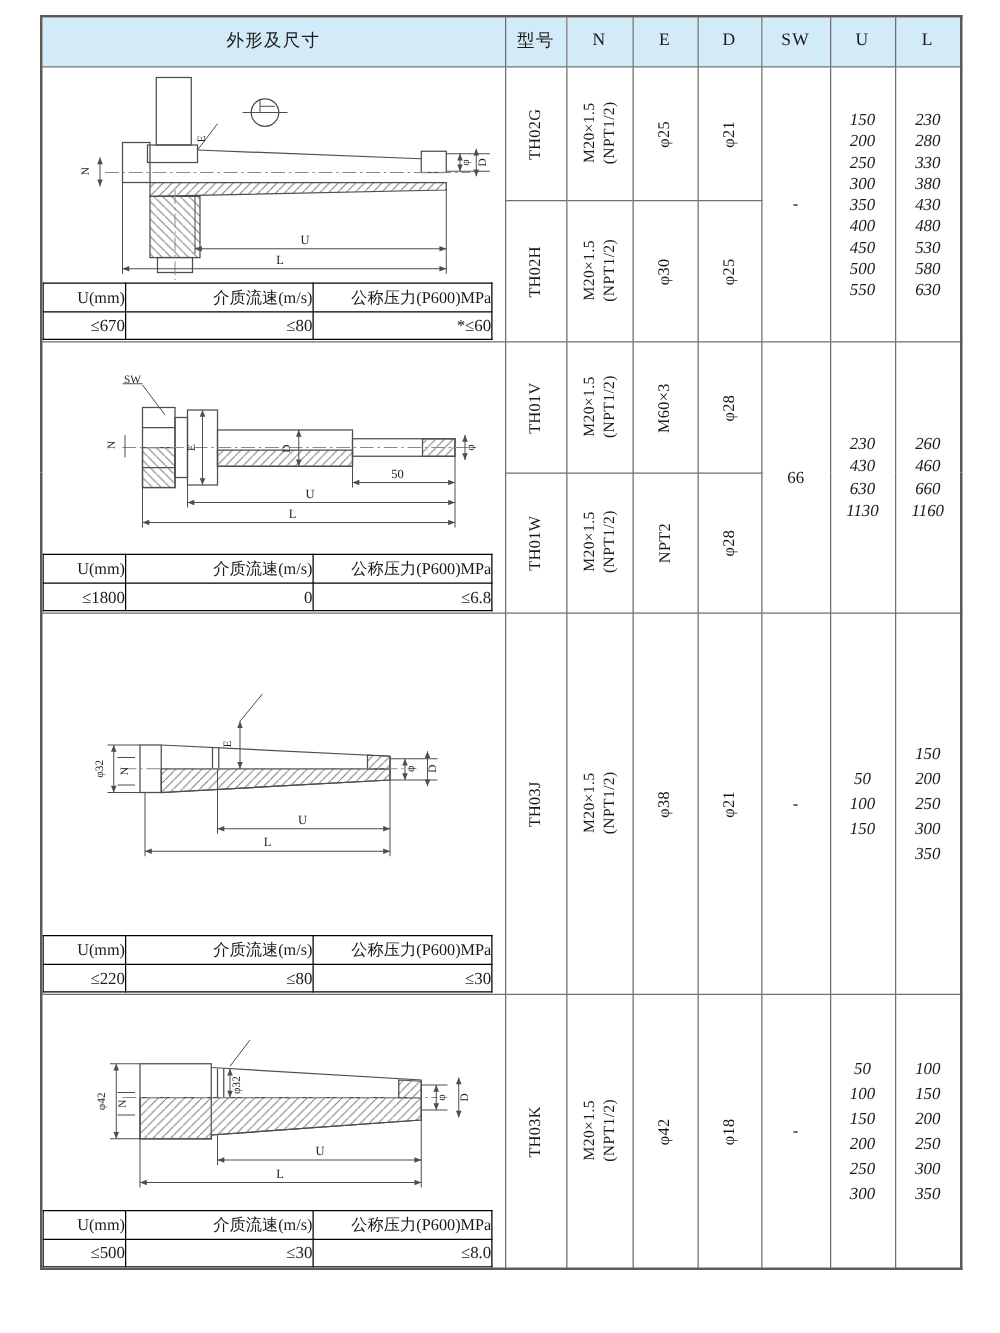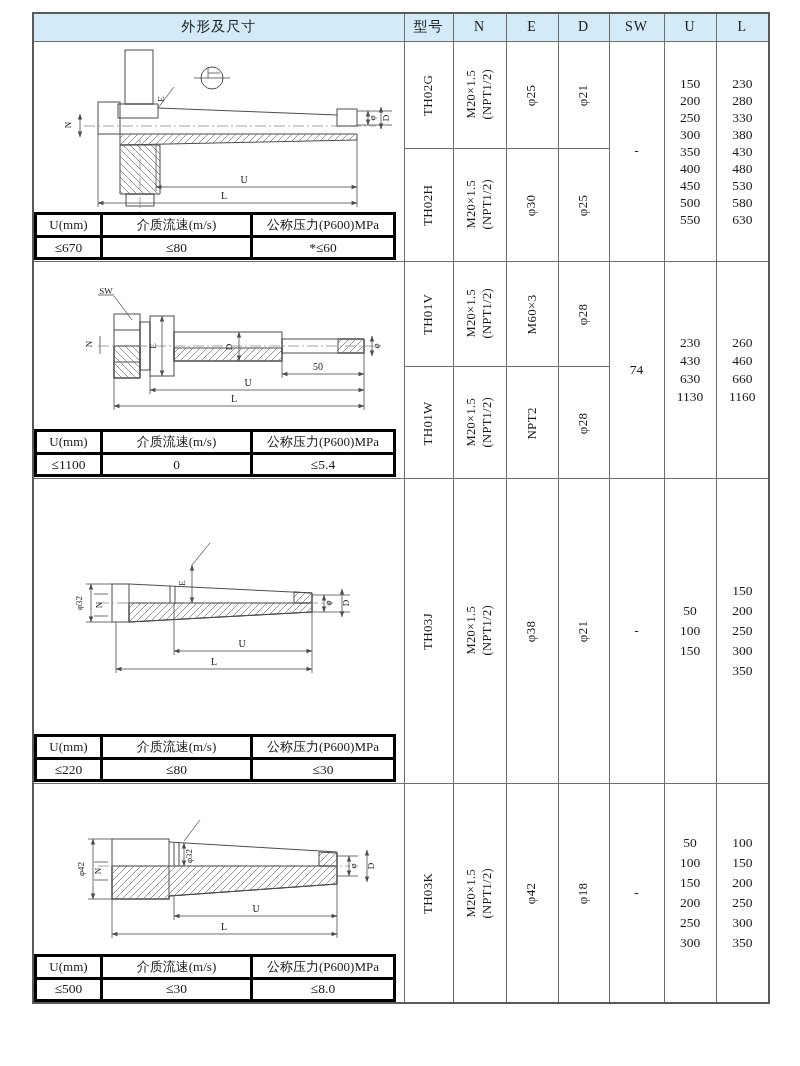--- a/index.html
+++ b/index.html
@@ -4,29 +4,29 @@
 <style>
   html,body{margin:0;padding:0;background:#ffffff;}
   body{width:800px;height:1066px;font-family:"Liberation Serif","DejaVu Serif",serif;color:#1a1a1a;}
   .page{position:relative;width:800px;height:1066px;background:#ffffff;overflow:hidden;}
   table.main{position:absolute;left:32px;top:12px;border-collapse:collapse;table-layout:fixed;border:2px solid #5a5a5a;}
   table.main td, table.main th{border:1px solid #6e6e6e;padding:0;text-align:center;vertical-align:middle;font-weight:normal;overflow:hidden;}
   th.hdr{background:#d3eaf8;font-size:14px;letter-spacing:1px;}
   .vt{display:inline-block;transform:rotate(-90deg);white-space:pre;font-size:13px;line-height:1.3;letter-spacing:.3px;}
   .vt2{font-size:12.5px;}
   .num{font-size:13.5px;}
-  .list{font-size:13.5px;white-space:pre-line;}
+  .list{font-size:13.5px;white-space:pre-line;font-style:italic;}
   .lh17{line-height:17px;}
   .lh18{line-height:18px;}
   .lh20{line-height:20px;}
   .drawcell{padding:0;}
   .drawwrap{position:relative;width:100%;}
   svg.draw{position:absolute;left:0;top:0;}
   table.subtable{position:absolute;left:0;bottom:0;border-collapse:collapse;table-layout:fixed;background:#fff;}
-  table.subtable td{border:3px solid #000000;text-align:center;padding:0;}
+  table.subtable td{border:1px solid #000000;text-align:right;padding:0;}
   .sth td{font-size:13px;}
   .stv td{font-size:13.5px;}
   
   .s{stroke:#4d4d4d;fill:none;stroke-width:1;}
   .hat{fill:url(#hatch);stroke:#4d4d4d;stroke-width:1;}
   .hat2{fill:url(#hatch2);stroke:#4d4d4d;stroke-width:1;}
   .cl{stroke:#8a8a8a;stroke-width:.8;fill:none;stroke-dasharray:11 3 2 3;}
   .dim{stroke:#4d4d4d;stroke-width:.8;fill:none;}
   text.dtx{font-size:9px;fill:#222;font-family:"Liberation Serif","DejaVu Serif",serif;}
   text.dtx2{font-size:10px;fill:#222;font-family:"Liberation Serif","DejaVu Serif",serif;}
@@ -56,21 +56,21 @@
         <col style="width:49px">
         <col style="width:53px">
         <col style="width:52px">
     <col style="width:51px">
         <col style="width:55px">
         <col style="width:52px">
         <col style="width:53px">
   </colgroup>
 
   <tbody>
-        <tr style="height:28px">
+        <tr style="height:40px">
     <th class="hdr">外形及尺寸</th>
     <th class="hdr">型号</th>
     <th class="hdr">N</th>
     <th class="hdr">E</th>
     <th class="hdr">D</th>
     <th class="hdr">SW</th>
     <th class="hdr">U</th>
     <th class="hdr">L</th>
   </tr>
 
@@ -242,34 +242,34 @@
                   <col style="width:150px">
                   <col style="width:143px">
                 </colgroup>
           <tbody>
                   <tr class="sth" style="height:23px">
             <td>U(mm)</td>
             <td>介质流速(m/s)</td>
             <td>公称压力(P600)MPa</td>
           </tr>
           <tr class="stv" style="height:22px">
-            <td>≤1100</td>
+            <td>≤1800</td>
             <td>0</td>
-            <td>≤5.4</td>
+            <td>≤6.8</td>
           </tr>
         </tbody>
               </table>
       </div>
     </td>
     <td><span class="vt">TH01V</span></td>
     <td><span class="vt vt2">M20×1.5
 (NPT1/2)</span></td>
     <td><span class="vt">M60×3</span></td>
     <td><span class="vt">φ28</span></td>
-    <td class="num" rowspan="2">74</td>
+    <td class="num" rowspan="2">66</td>
     <td class="list lh18" rowspan="2">230
 430
 630
 1130</td>
     <td class="list lh18" rowspan="2">260
 460
 660
 1160</td>
   </tr>
   <tr style="height:112px">

